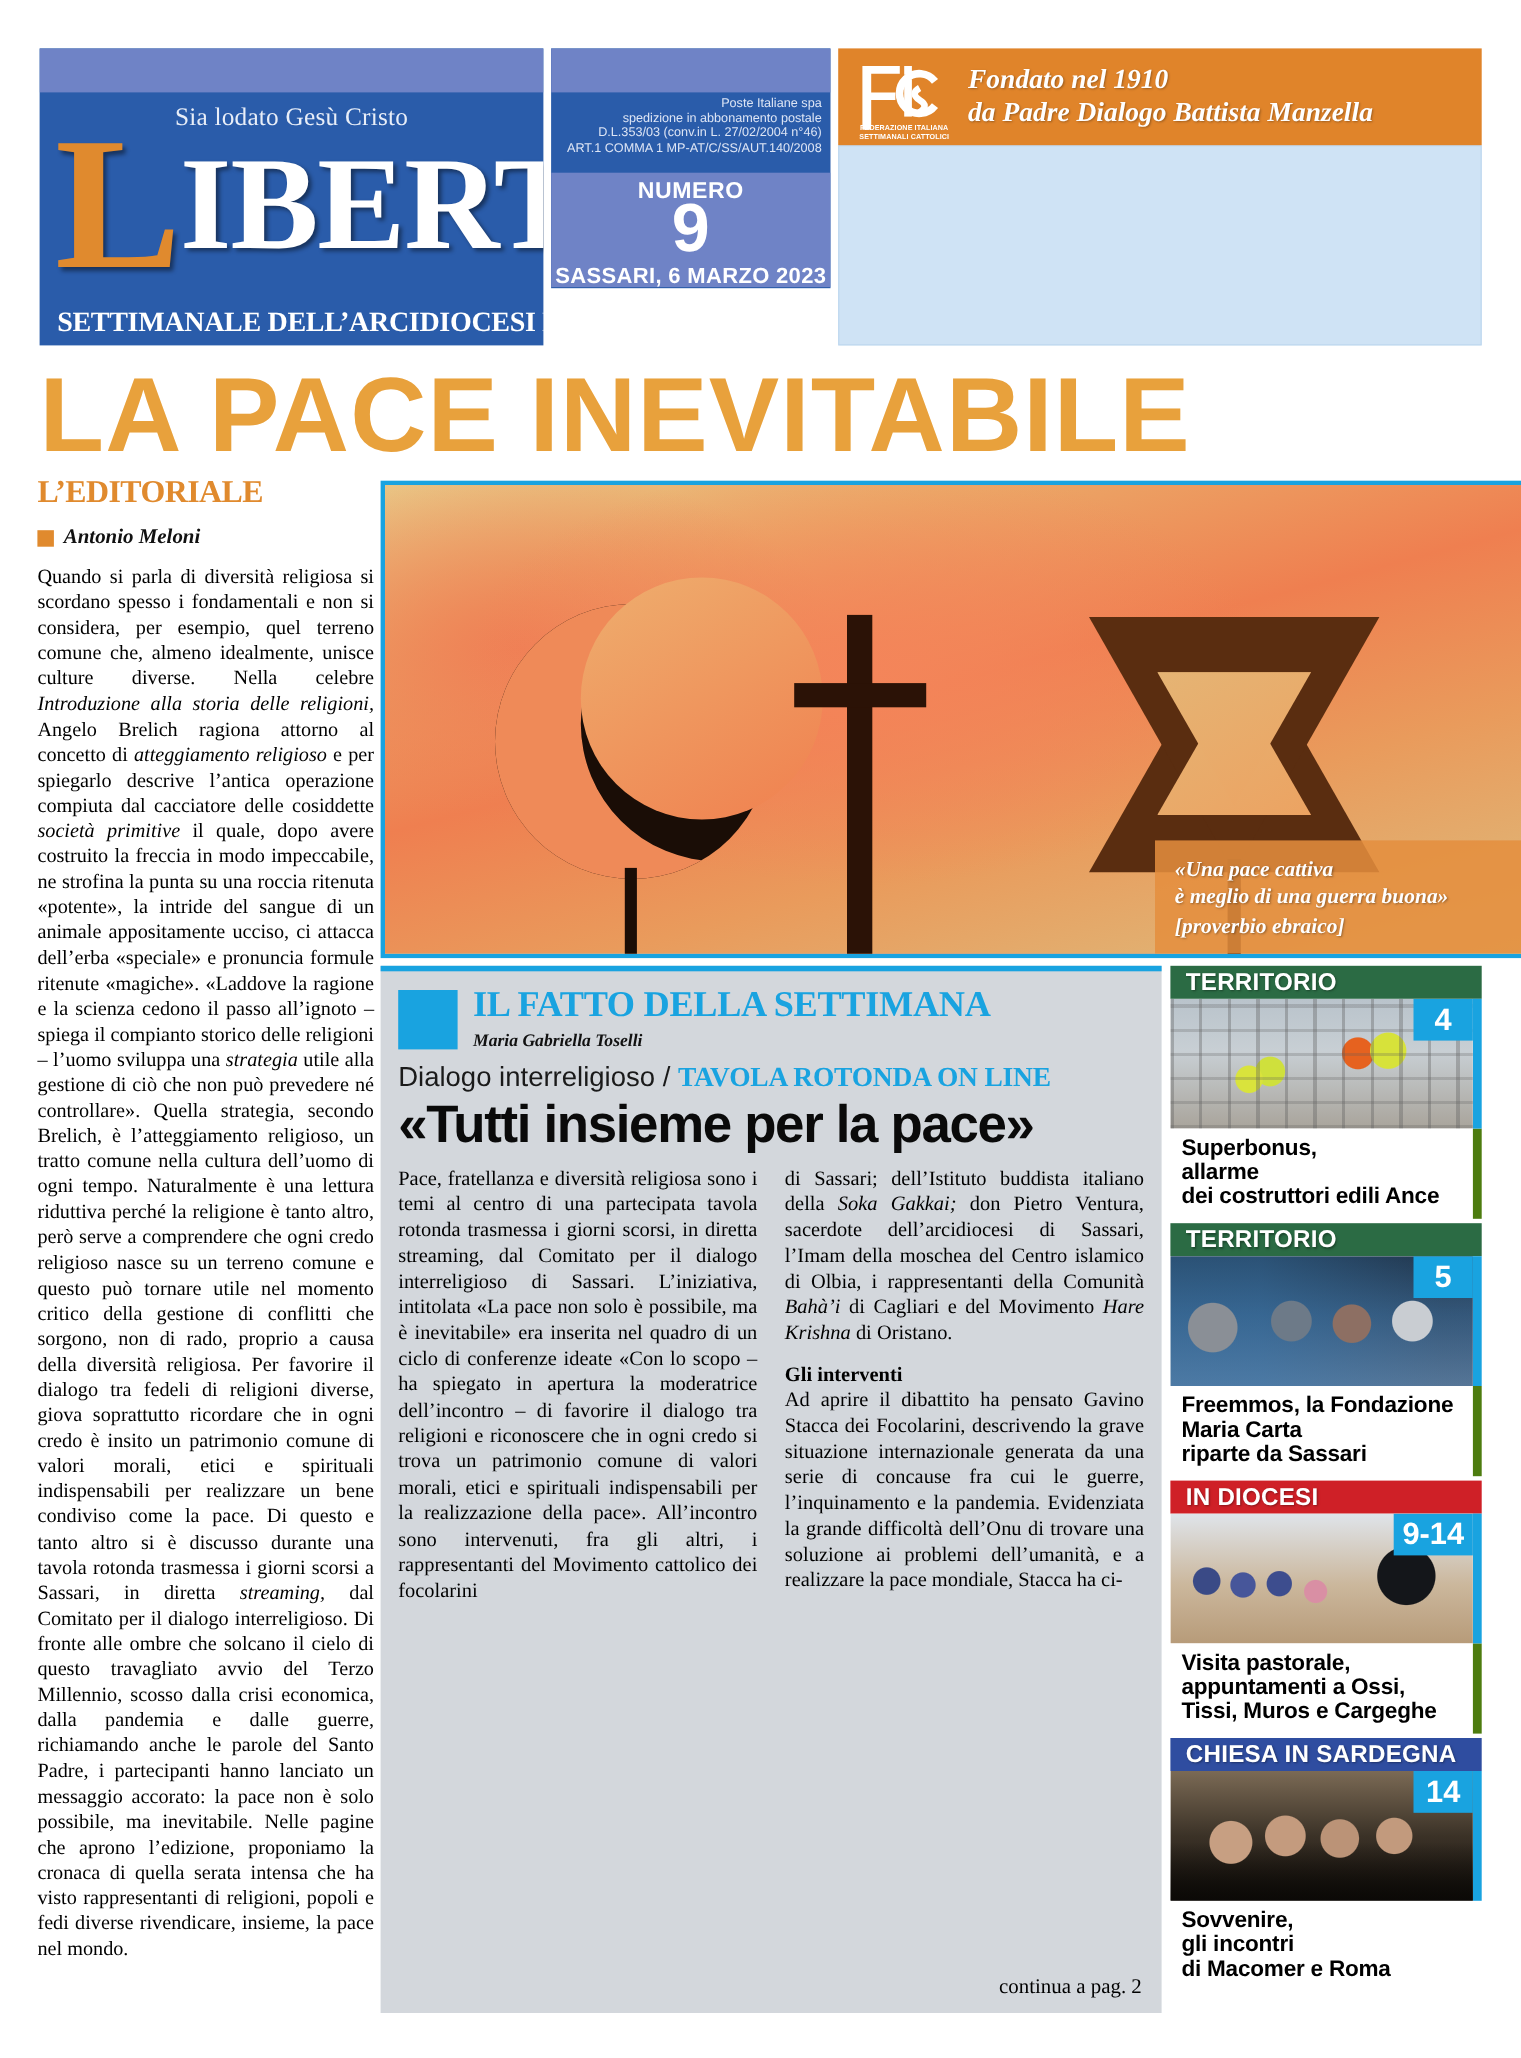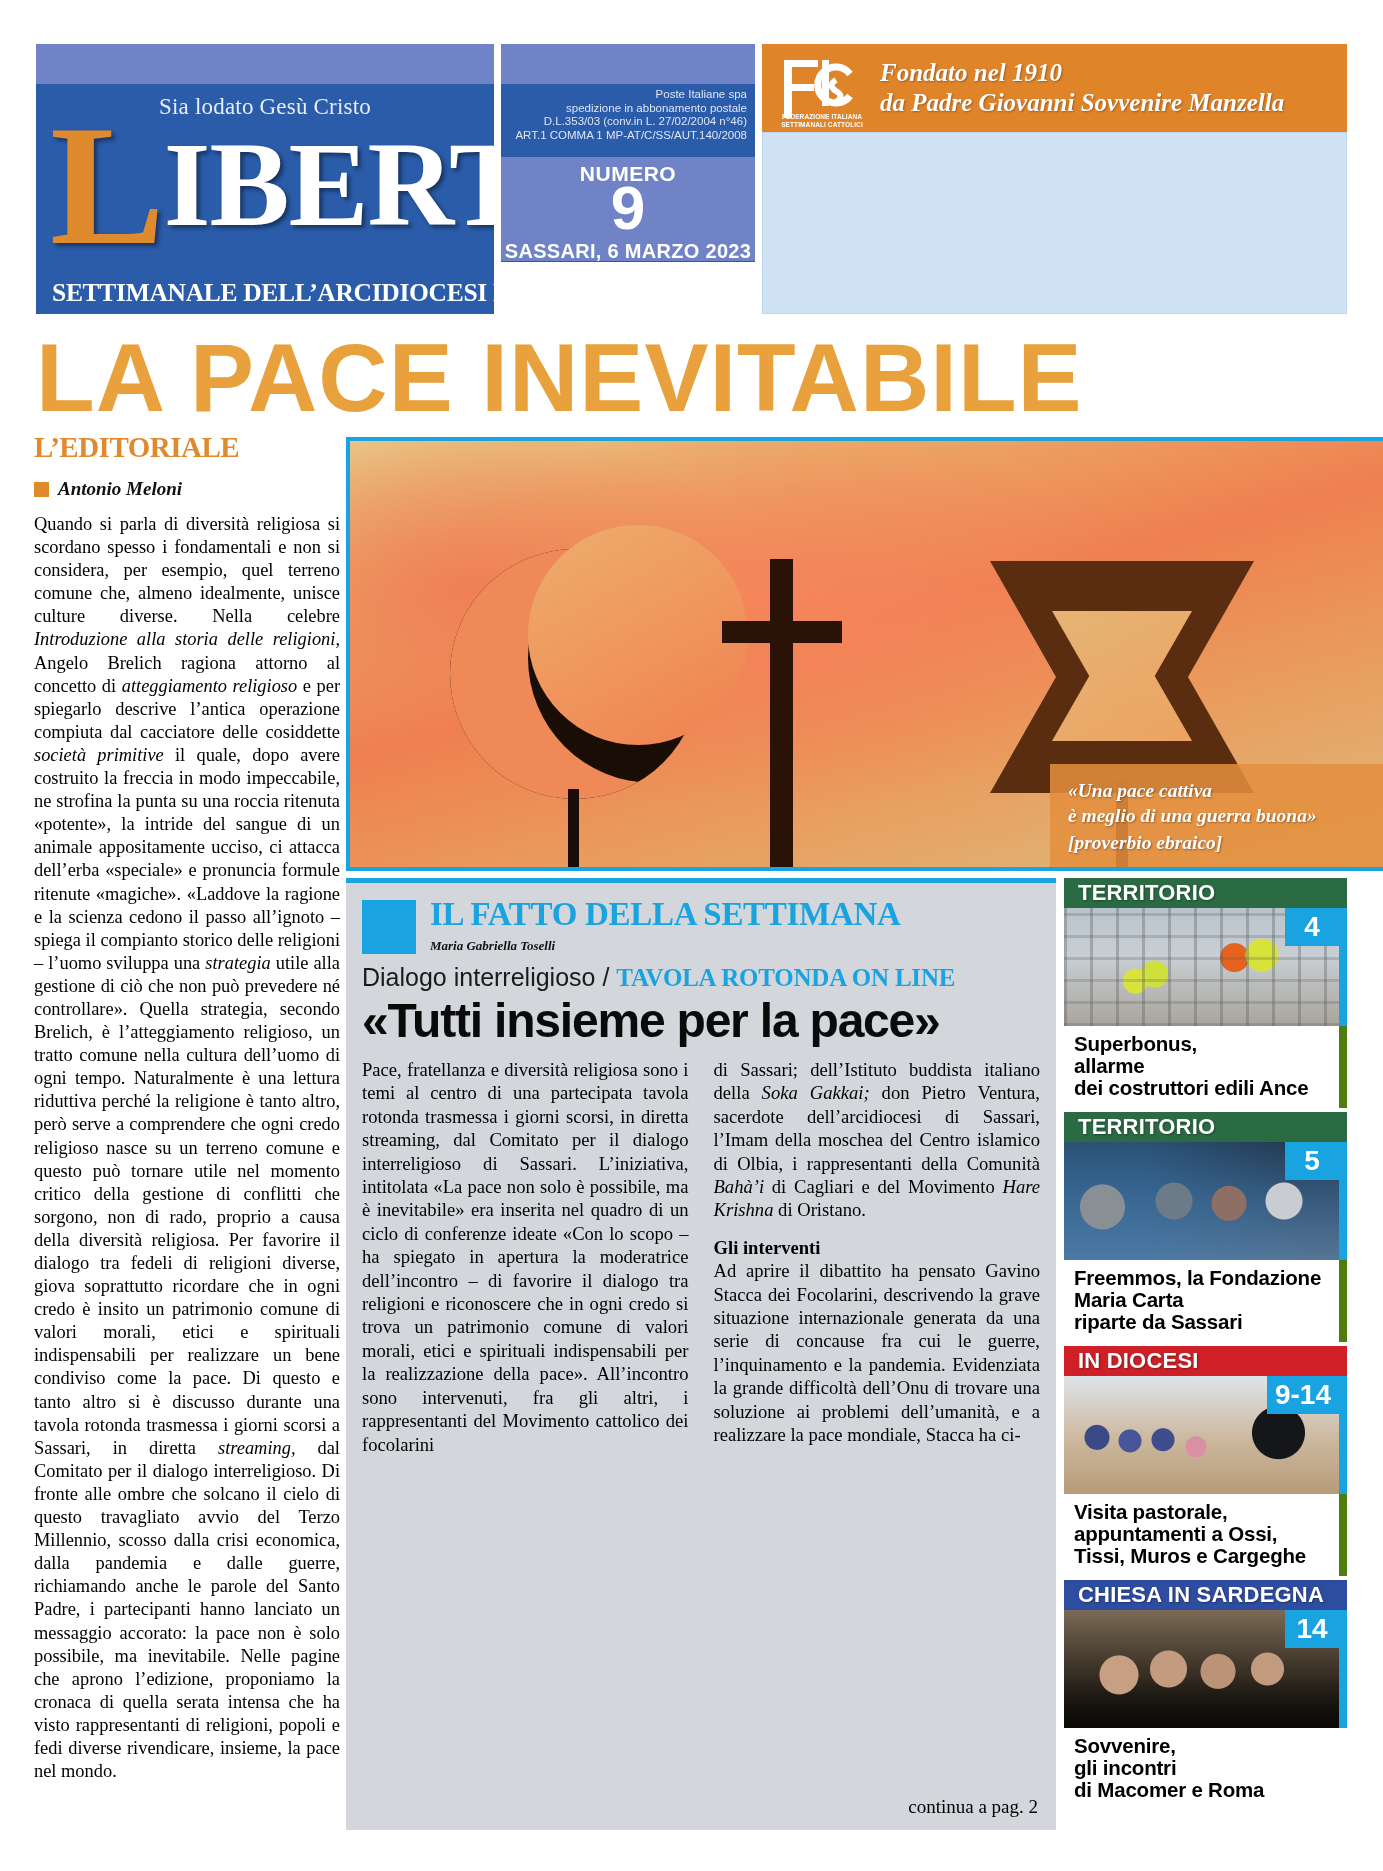--- a/index.html
+++ b/index.html
@@ -366,21 +366,21 @@
     font-family: "Liberation Serif", serif;
     font-weight: 700;
     font-size: 33px;
     line-height: 34px;
     letter-spacing: -0.3px;
   }
   .f-author {
     font-family: "Liberation Serif", serif;
     font-style: italic;
     font-weight: 700;
-    font-size: 13px;
+    font-size: 16px;
     color: #111;
     margin-top: 7px;
   }
   .f-kicker {
     margin-top: 9px;
     font-family: "Liberation Sans", sans-serif;
     font-size: 25px;
     line-height: 28px;
     color: #1a1a1a;
   }
@@ -573,21 +573,21 @@
           <path d="M8 10 H42 V17 H16 V34 H38 V41 H16 V68 H8 Z" fill="#ffffff"></path>
           <rect x="46" y="22" width="7" height="34" fill="#ffffff"></rect>
           <rect x="46" y="10" width="7" height="8" fill="#ffffff"></rect>
           <path d="M74 46 a18 18 0 1 1 0 -22" stroke="#ffffff" stroke-width="7" fill="none"></path>
           <path d="M60 30 q-9 5 0 11 q9 5 0 11" stroke="#ffffff" stroke-width="6" fill="none"></path>
         </svg>
         <div class="fisc-cap" style="white-space:pre-line">FEDERAZIONE ITALIANA
 SETTIMANALI CATTOLICI</div>
         <div class="fondato">
           <div>Fondato nel 1910</div>
-          <div>da Padre Giovanni Sovvenire Manzella</div>
+          <div>da Padre Dialogo Battista Manzella</div>
         </div>
       </div>
       <div class="ad-box"></div>
     </div>
   </div>
 
   <div class="banner">LA PACE INEVITABILE</div>
 
   <div class="edit-col">
     <div class="edit-kicker">L’EDITORIALE</div>

